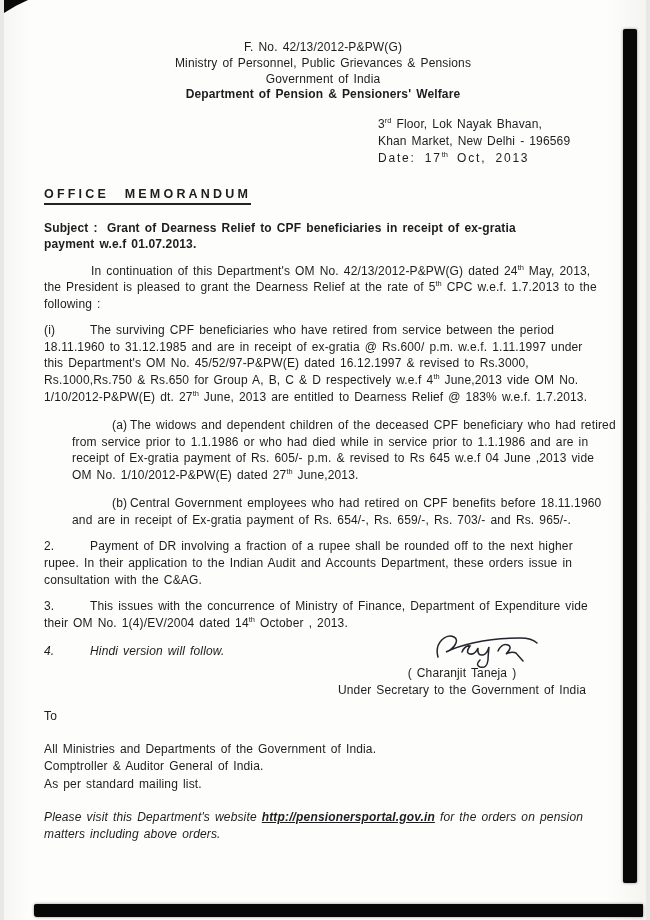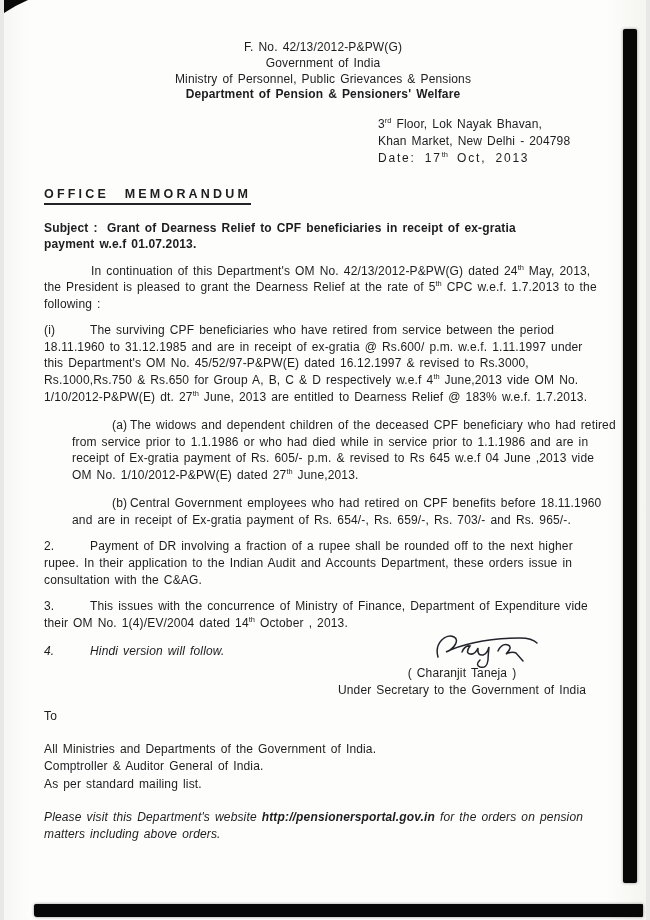--- a/index.html
+++ b/index.html
@@ -33,46 +33,46 @@
   .sig-row { display:flex; justify-content:space-between; align-items:flex-start; margin-top:12px; }
   .closing { margin-top:0;font-style:italic; }
   .closing .plabel { display:inline-block; width:46px; }
   .sig-block { width:280px; text-align:center; margin-top:-16px; }
   .sig-svg { display:block; margin:0 auto -4px auto; transform:translateX(22px); }
   .sig-name { }
   .sig-desig { }
   .to { margin-top:10px; }
   .dist { margin-top:16px; line-height:1.45; }
   .footer { margin-top:16px; font-style:italic; width:545px; }
-  .footer b { }
+  .footer b { text-decoration:underline; }
   
   .art-corner { position:absolute; top:0; left:0; width:24px; height:13px; background:#0a0a0a;
                 clip-path:polygon(0 0,100% 0,50% 45%,0 100%); }
   .art-right  { position:absolute; top:29px; right:9px; width:14px; height:854px; background:#070707;
                 border-radius:2px; box-shadow:0 0 3px rgba(0,0,0,0.45); }
   .art-bottom { position:absolute; left:30px; right:3px; bottom:3px; height:13px; background:#070707;
                 border-radius:2px 1px 1px 3px; box-shadow:0 0 3px rgba(0,0,0,0.45); }
 </style>
 </head>
 <body>
 
 <div class="page">
 
   <div class="content">
 
     <div class="hdr">
       <div>F. No. 42/13/2012-P&amp;PW(G)</div>
+      <div>Ministry of Personnel, Public Grievances &amp; Pensions</div>
       <div>Government of India</div>
-      <div>Ministry of Personnel, Public Grievances &amp; Pensions</div>
       <div class="bold">Department of Pension &amp; Pensioners' Welfare</div>
     </div>
 
     <div class="addr">
       <div>3<sup>rd</sup> Floor, Lok Nayak Bhavan,</div>
-      <div>Khan Market, New Delhi - 204798</div>
+      <div>Khan Market, New Delhi - 196569</div>
       <div class="spaced">Date: 17<sup>th</sup> Oct, 2013</div>
     </div>
 
     <div class="om-title">
       <span>OFFICE MEMORANDUM</span>
     </div>
 
     <p class="subject"><span class="slabel">Subject :</span><span>Grant of Dearness Relief to CPF beneficiaries in receipt of ex-gratia payment w.e.f 01.07.2013.</span></p>
 
     <div>

